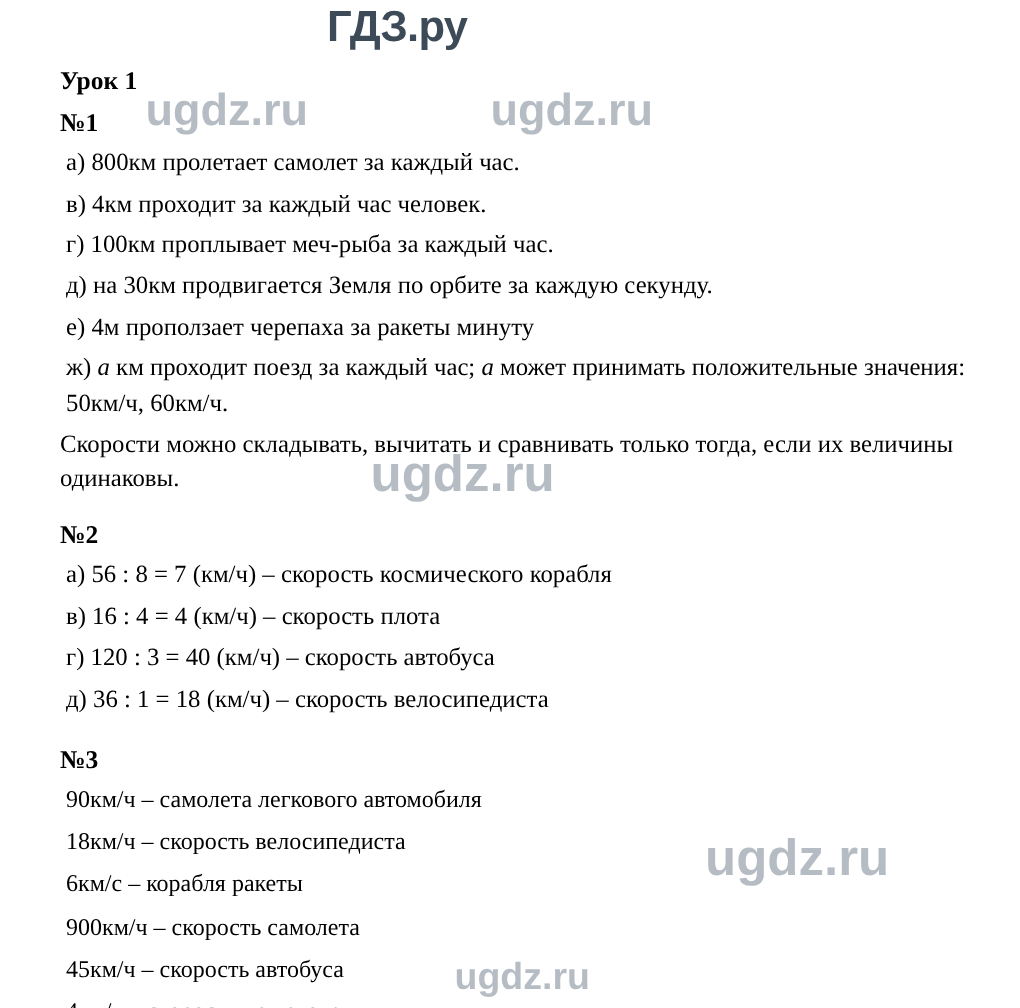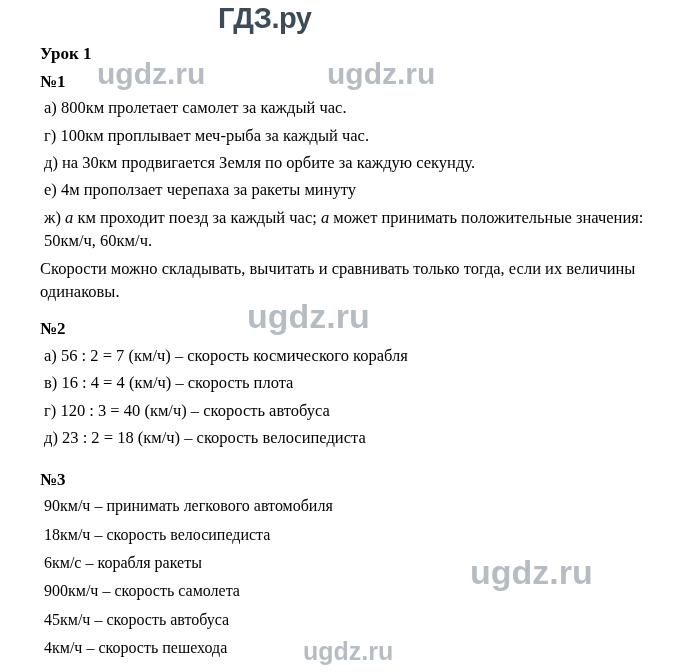--- a/index.html
+++ b/index.html
@@ -98,38 +98,39 @@
   <div class="wm wm-4">ugdz.ru</div>
   <div class="wm wm-5">ugdz.ru</div>
 
   <div class="content">
 
     <div class="lesson-title">Урок 1</div>
 
     <div>
       <div class="task-num">№1</div>
       <p class="line">а) 800км пролетает самолет за каждый час.</p>
+      <p class="line">в) 4км проходит за каждый час человек.</p>
       <p class="line">г) 100км проплывает меч-рыба за каждый час.</p>
       <p class="line">д) на 30км продвигается Земля по орбите за каждую секунду.</p>
       <p class="line">е) 4м проползает черепаха за ракеты минуту</p>
       <p class="line"><span>ж) </span><span class="it">а</span><span> км проходит поезд за каждый час; </span><span class="it">а</span><span> может принимать положительные значения: 50км/ч, 60км/ч.</span></p>
       <p class="para">Скорости можно складывать, вычитать и сравнивать только тогда, если их величины одинаковы.</p>
     </div>
 
     <div class="sec2">
       <div class="task-num">№2</div>
-      <p class="line">а) 56 : 2 = 7 (км/ч) – скорость космического корабля</p>
+      <p class="line">а) 56 : 8 = 7 (км/ч) – скорость космического корабля</p>
       <p class="line">в) 16 : 4 = 4 (км/ч) – скорость плота</p>
       <p class="line">г) 120 : 3 = 40 (км/ч) – скорость автобуса</p>
-      <p class="line">д) 23 : 2 = 18 (км/ч) – скорость велосипедиста</p>
+      <p class="line">д) 36 : 1 = 18 (км/ч) – скорость велосипедиста</p>
     </div>
 
     <div class="sec3 list3">
       <div class="task-num">№3</div>
-      <p class="line">90км/ч – принимать легкового автомобиля</p>
+      <p class="line">90км/ч – самолета легкового автомобиля</p>
       <p class="line">18км/ч – скорость велосипедиста</p>
       <p class="line">6км/с – корабля ракеты</p>
       <p class="line">900км/ч – скорость самолета</p>
       <p class="line">45км/ч – скорость автобуса</p>
       <p class="line">4км/ч – скорость пешехода</p>
 
     </div>
 
   </div>
 </div>

